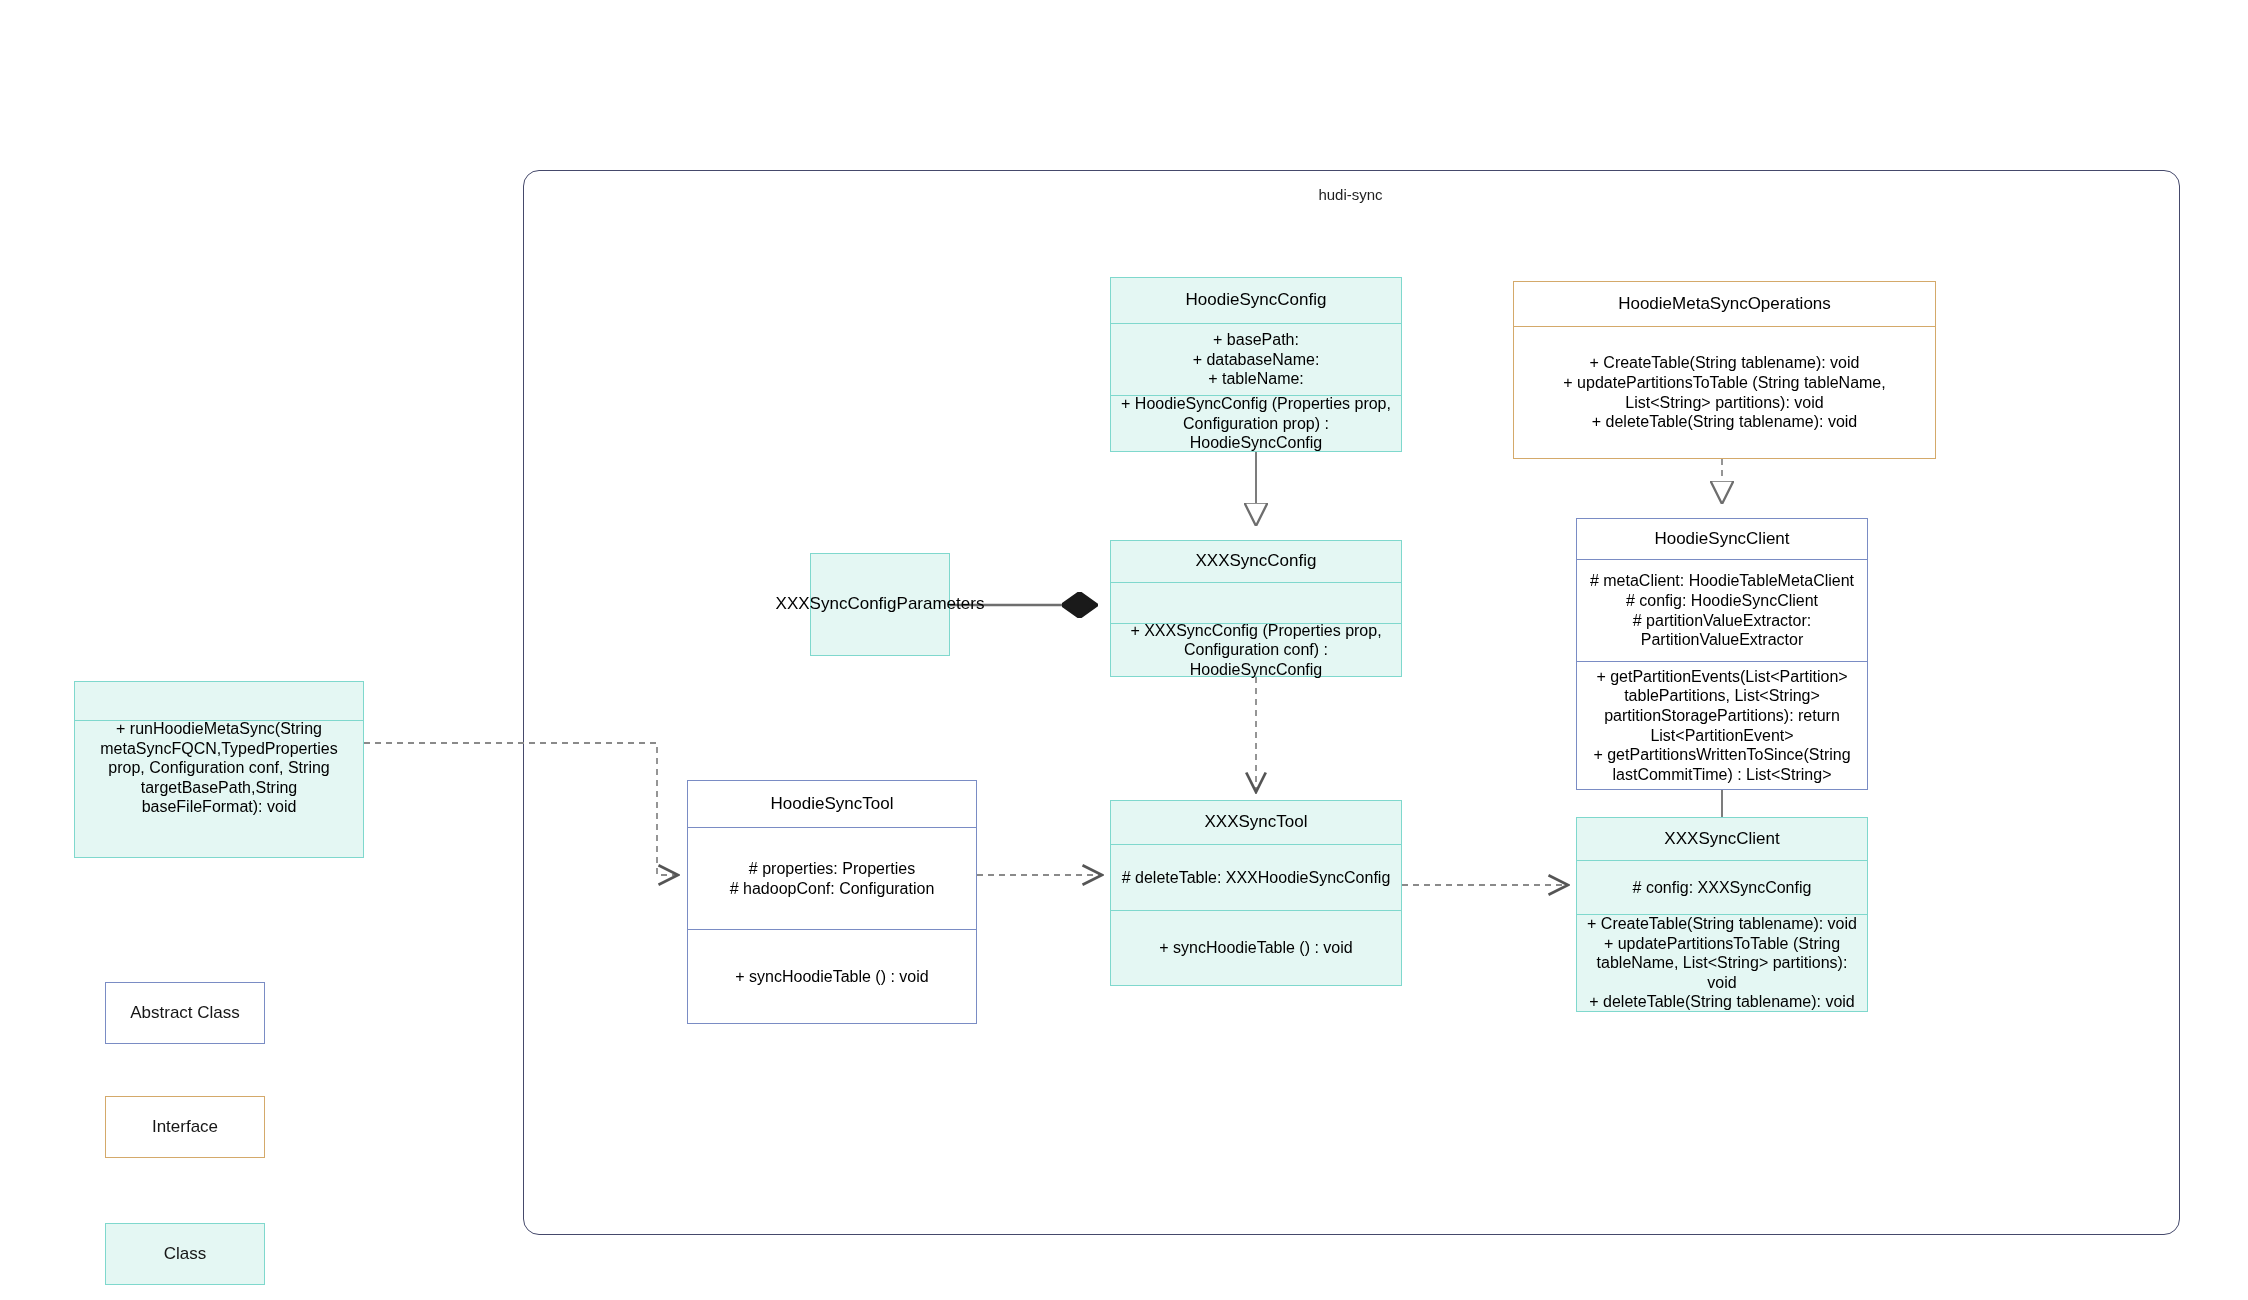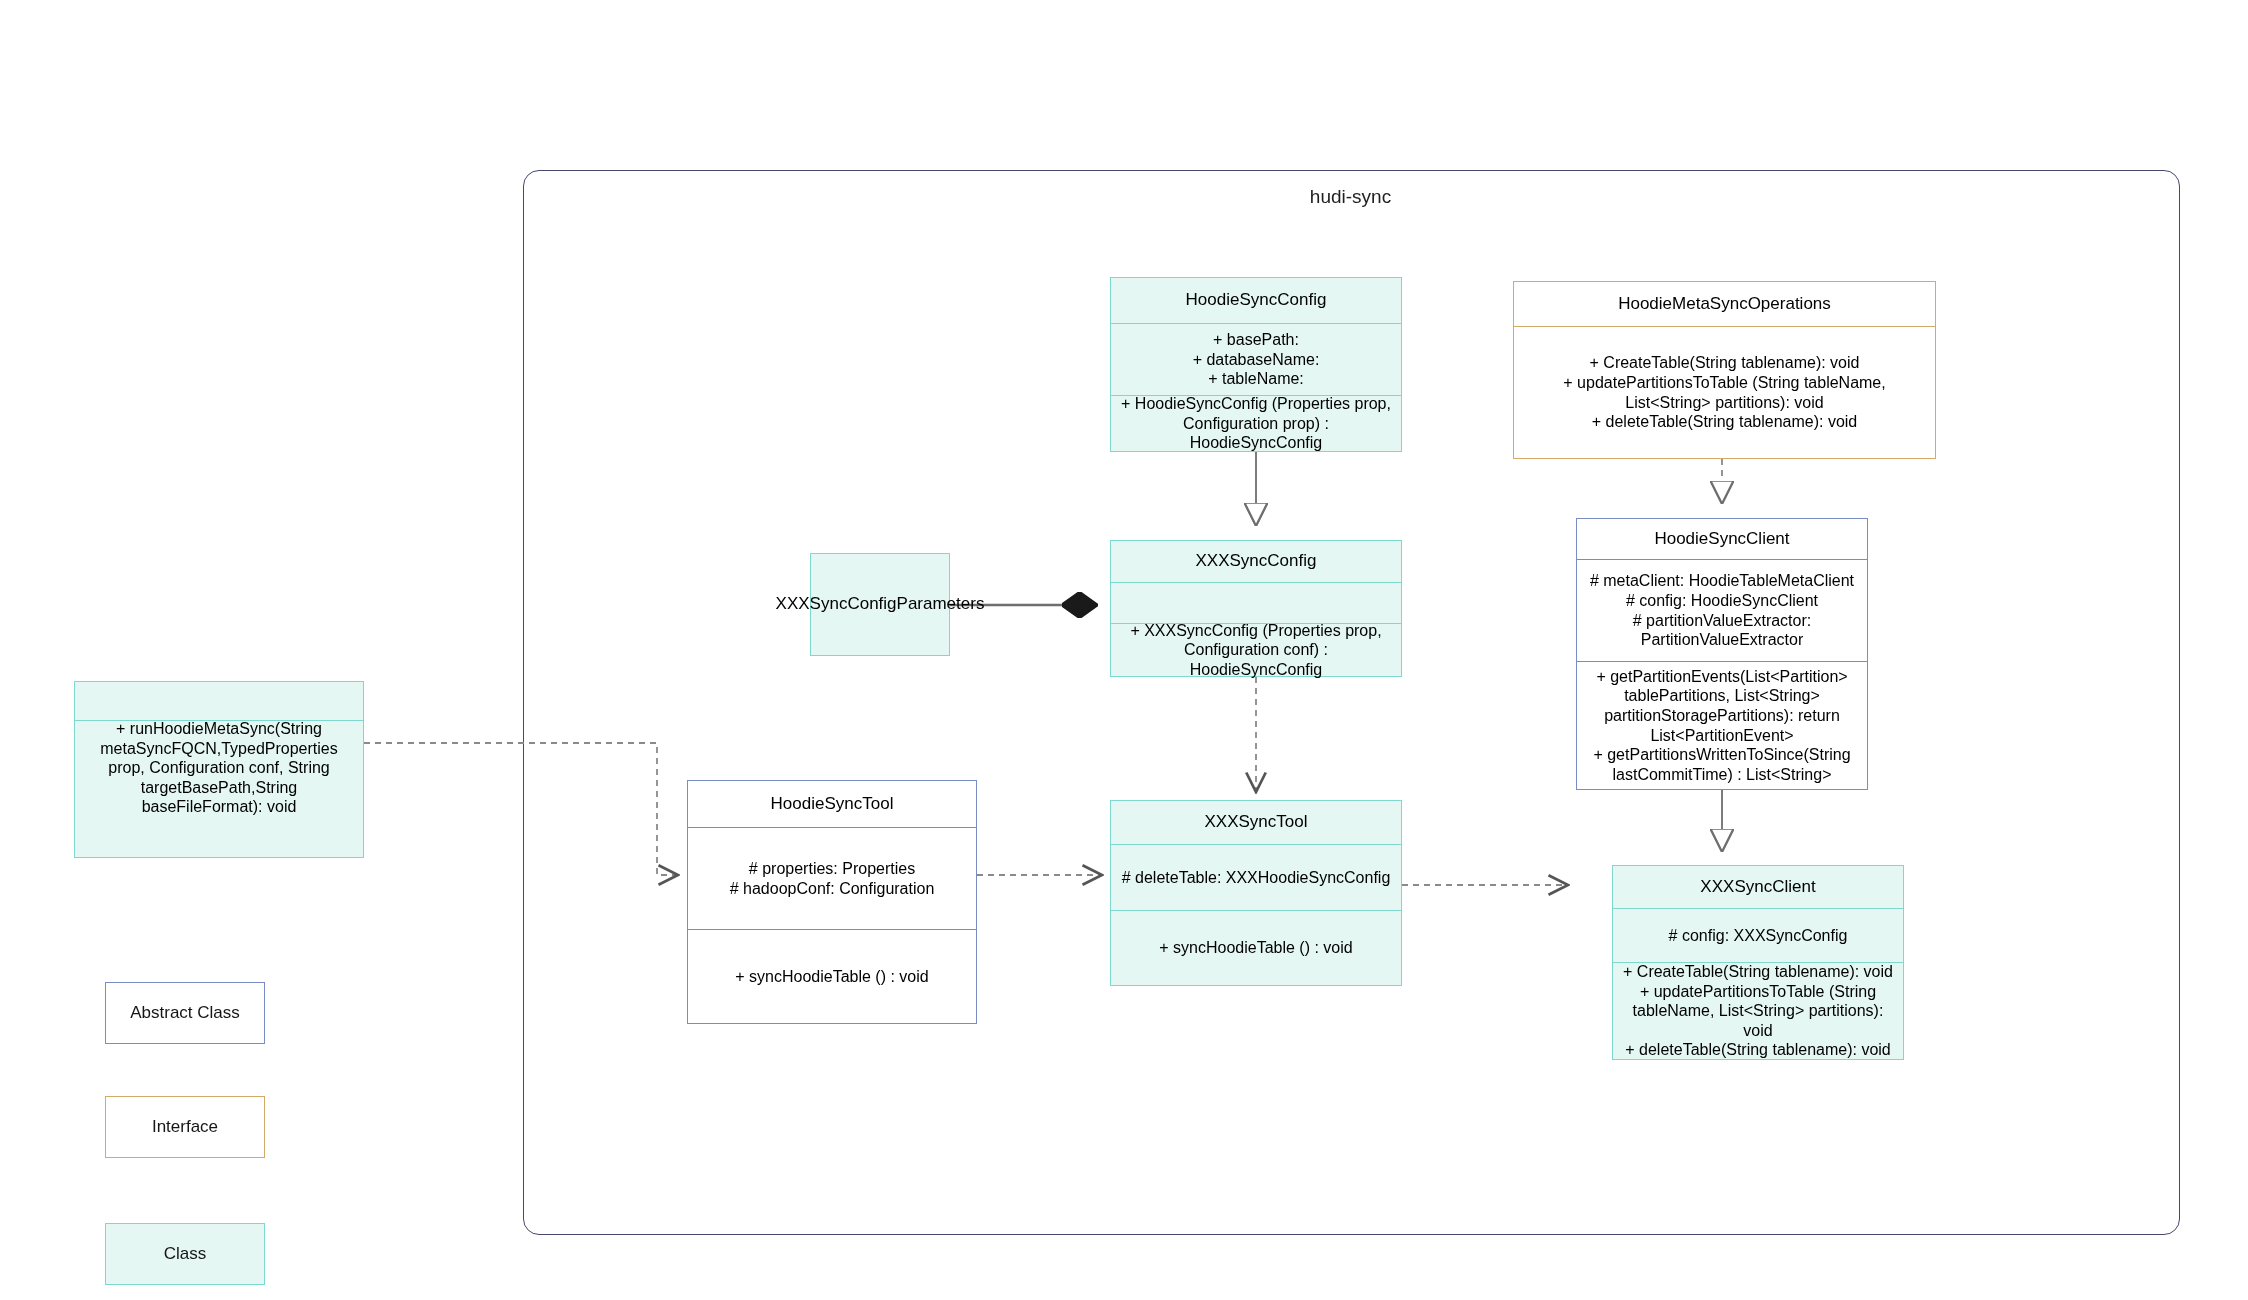--- a/index.html
+++ b/index.html
@@ -30,21 +30,21 @@
   
   .package {
     position: absolute;
     border: 1.6px solid #45496b;
     border-radius: 16px;
     background: transparent;
   }
   .package-title {
     position: absolute;
     text-align: center;
-    font-size: 19px;
+    font-size: 15px;
     color: #1f1f1f;
     white-space: nowrap;
   }
 
   
   .uml {
     position: absolute;
     box-sizing: border-box;
     border: 1.5px solid #7fd8cd;
     background: #e4f7f3;
@@ -181,21 +181,21 @@
         <div class="sec name" style="height: 46px;">HoodieSyncTool</div>
         <div class="sec" style="height: 102px;">#   properties: Properties
 #   hadoopConf: Configuration</div>
         <div class="sec" style="height: 94px;">+   syncHoodieTable () : void</div>
       </div>
       <div class="uml " style="left: 1110px; top: 800px; width: 292px; height: 186px;">
         <div class="sec name" style="height: 43px;">XXXSyncTool</div>
         <div class="sec" style="height: 66px;">#   deleteTable: XXXHoodieSyncConfig</div>
         <div class="sec" style="height: 75px;">+   syncHoodieTable () : void</div>
       </div>
-      <div class="uml " style="left: 1576px; top: 865px; width: 292px; height: 195px; margin-left: 36px;">
+      <div class="uml " style="left: 1576px; top: 817px; width: 292px; height: 195px;">
         <div class="sec name" style="height: 42px;">XXXSyncClient</div>
         <div class="sec" style="height: 54px;">#    config: XXXSyncConfig</div>
         <div class="sec" style="height: 97px;">+    CreateTable(String tablename): void
 +    updatePartitionsToTable (String tableName, List&lt;String&gt; partitions): void
 +    deleteTable(String tablename): void</div>
       </div>
     </div>
 
   <div id="legend-layer">
       <div class="legend-box" style="left: 105px; top: 982px; width: 160px; height: 62px; border: 1.6px solid rgb(122, 140, 196); background: rgb(255, 255, 255);">

